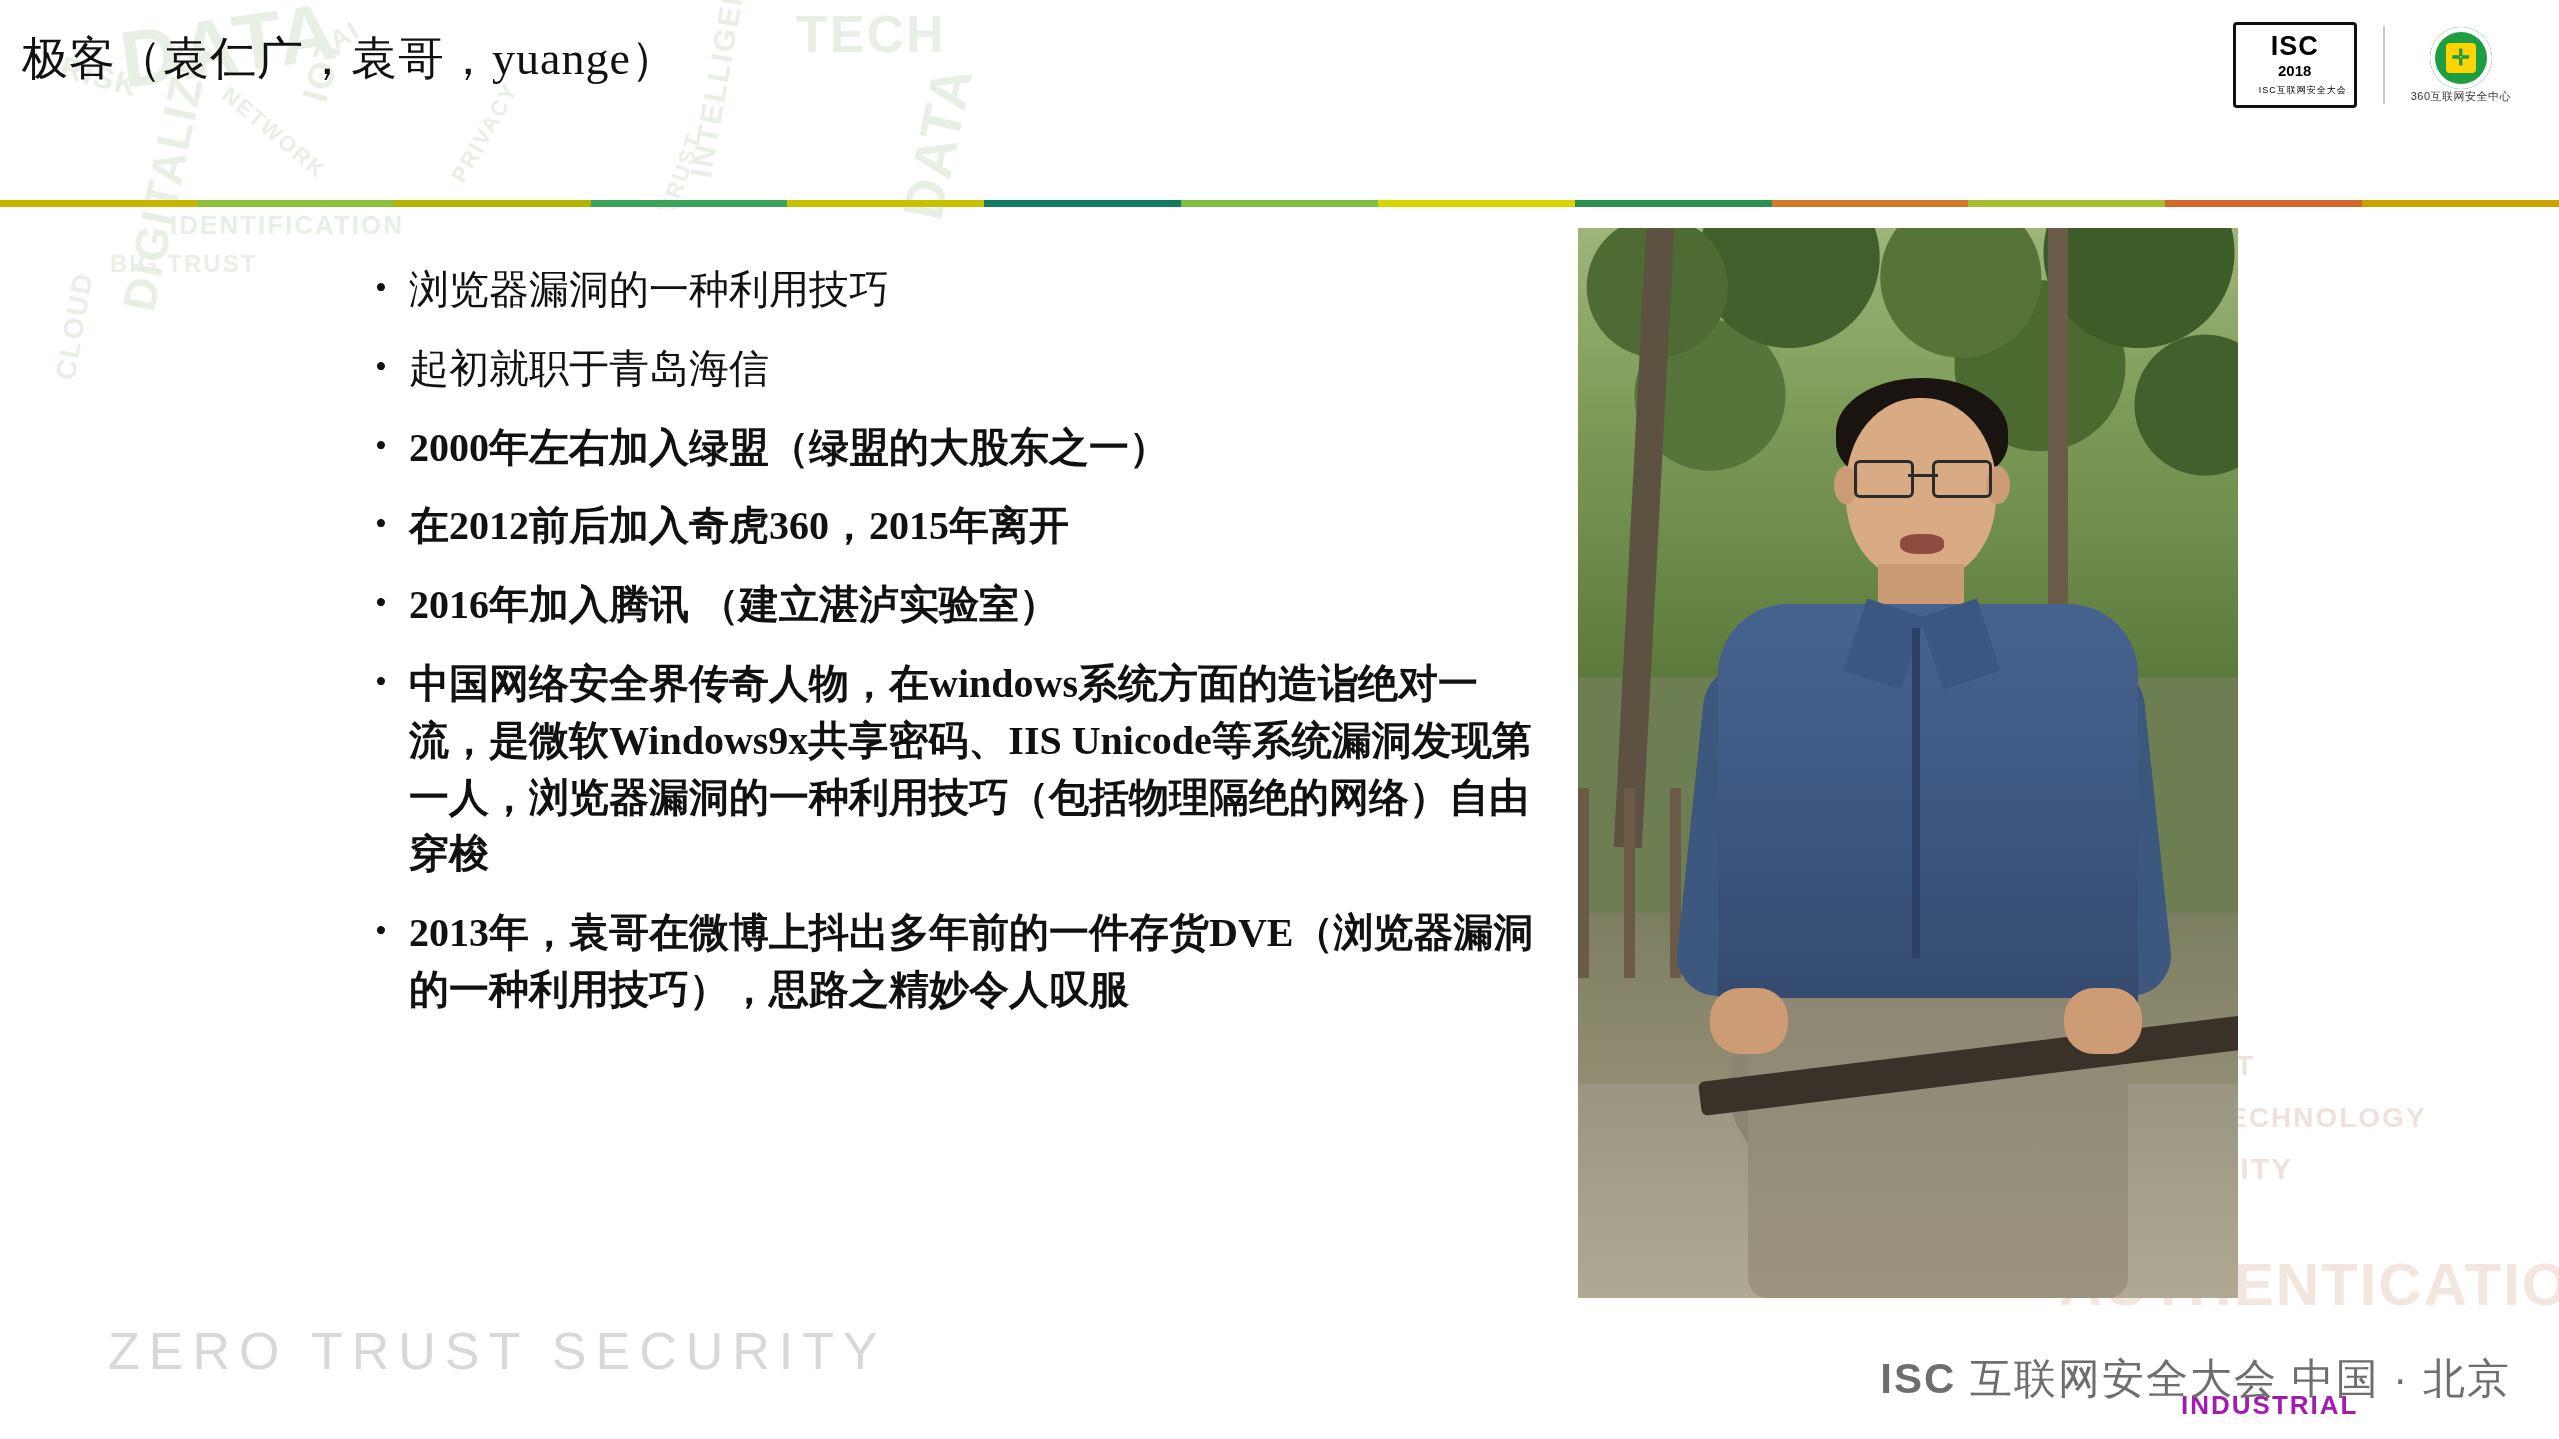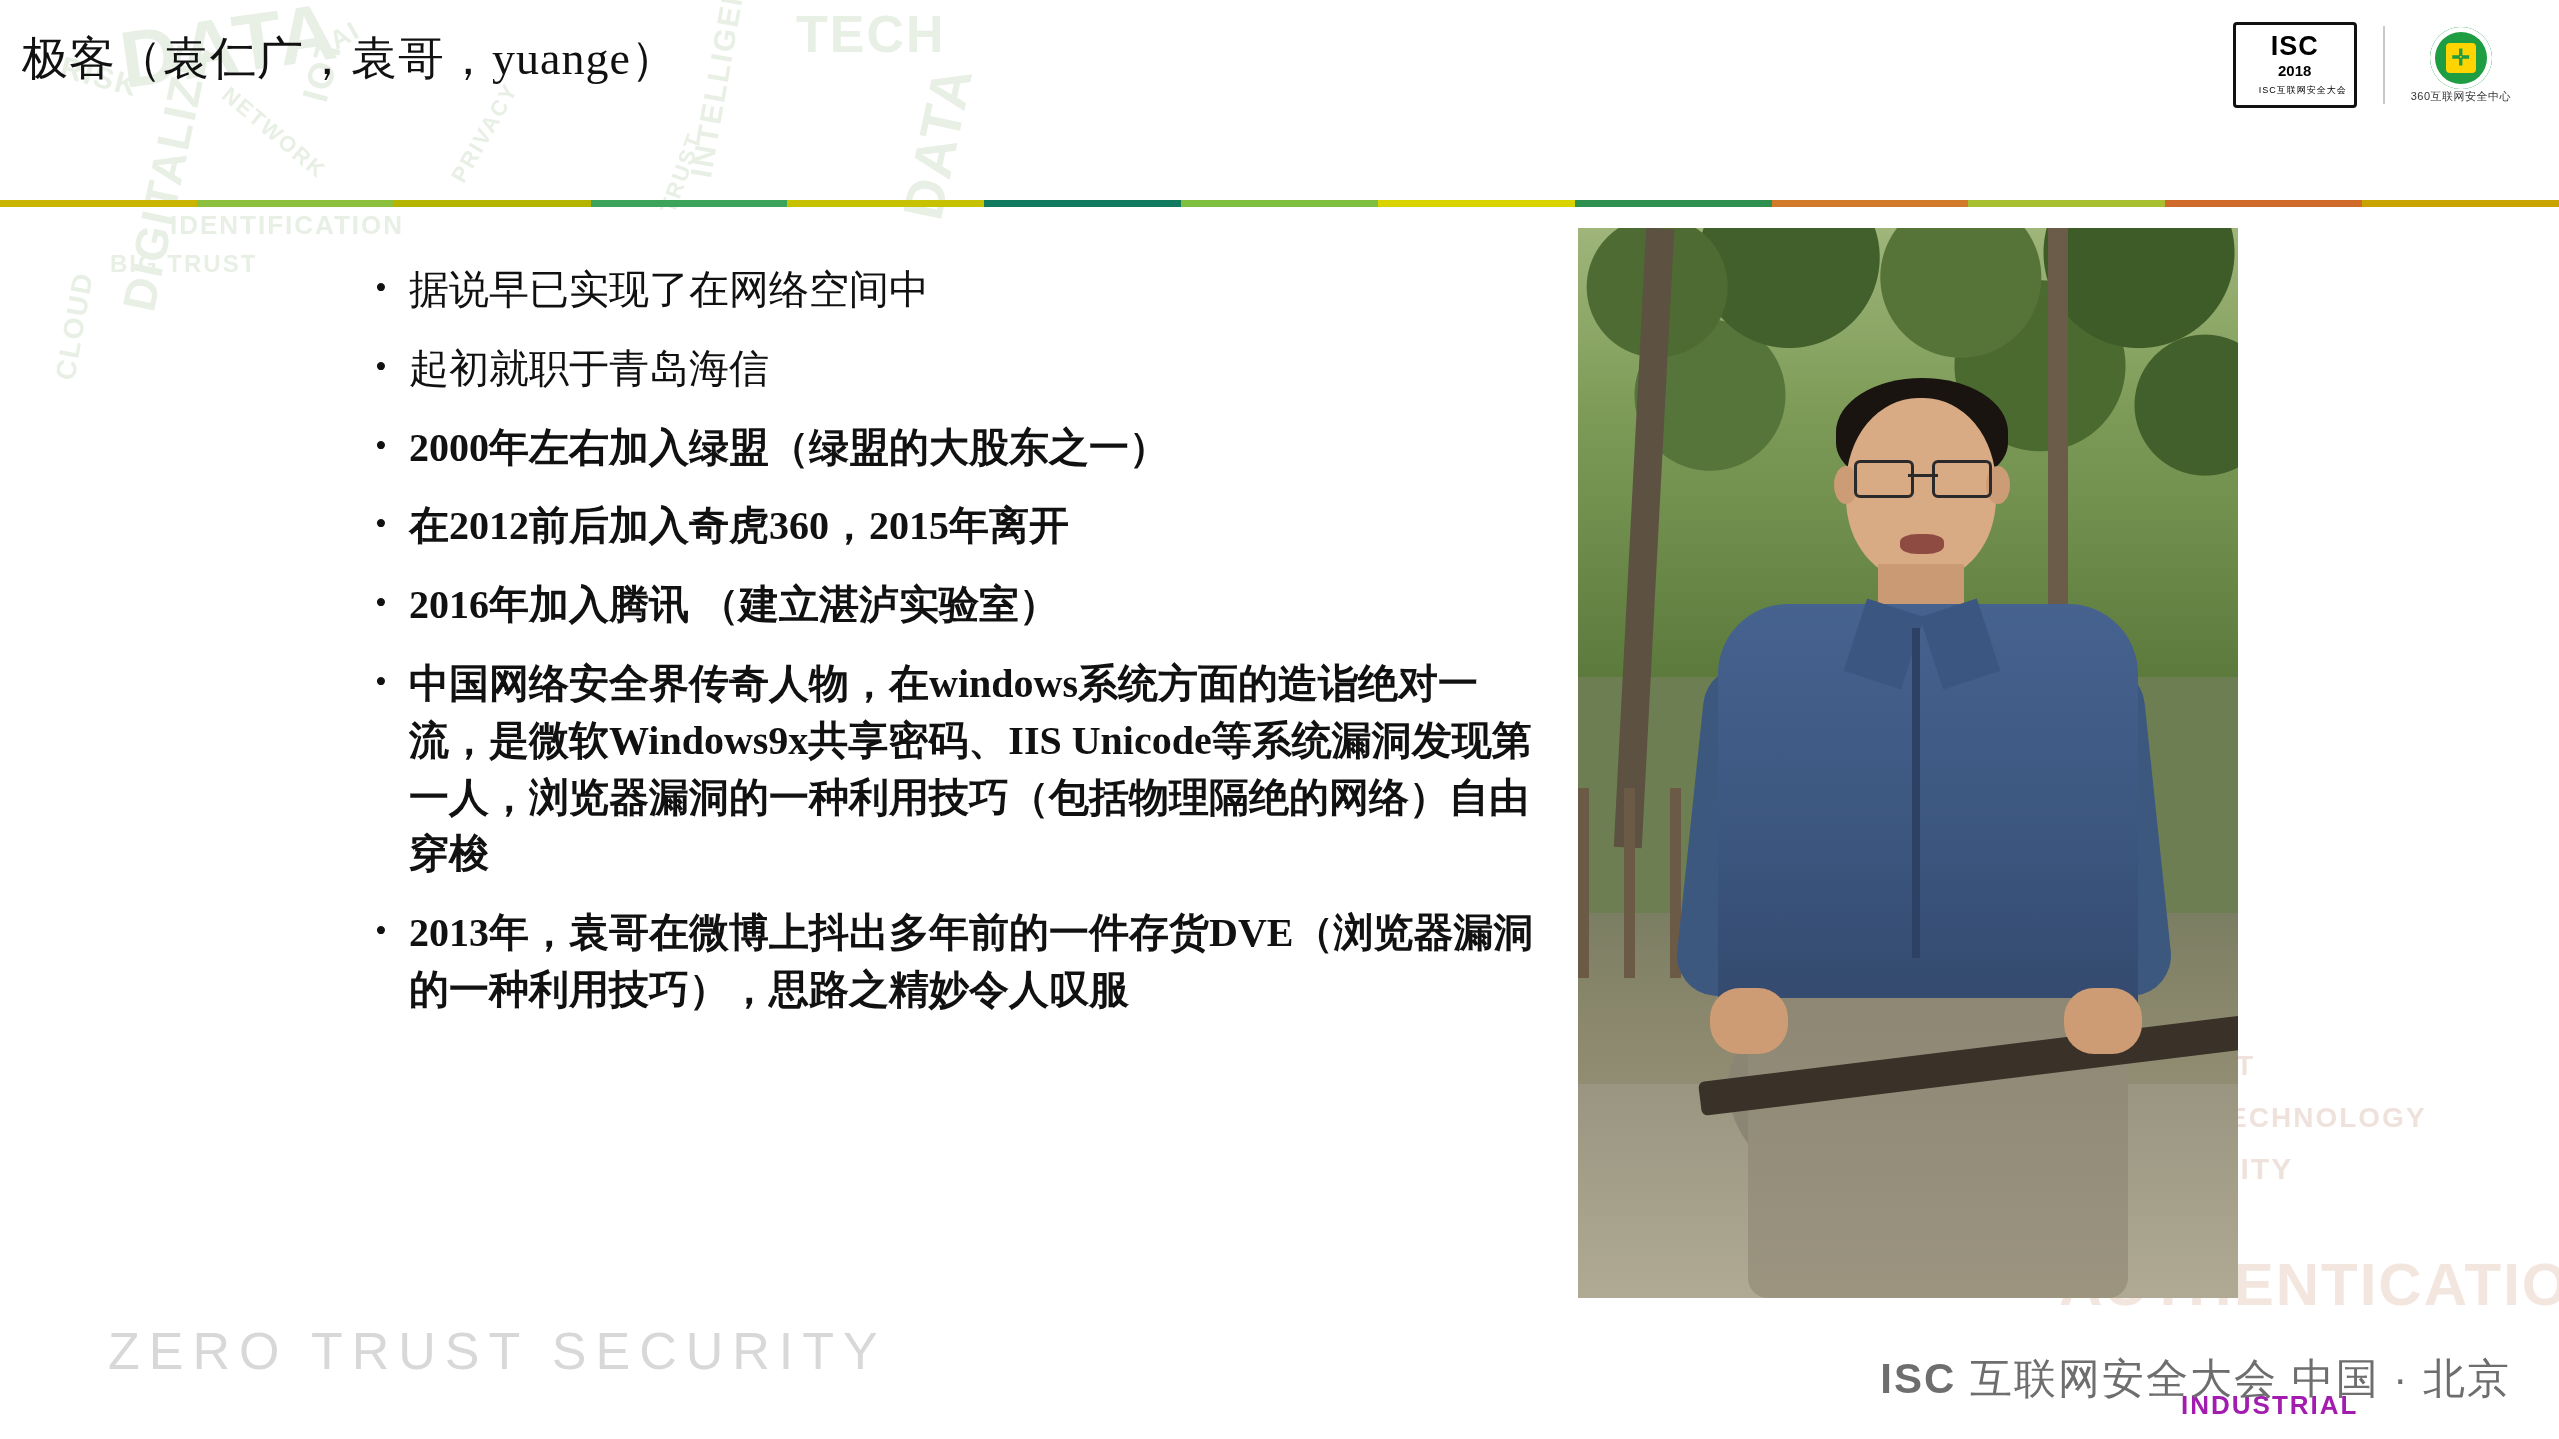--- a/index.html
+++ b/index.html
@@ -233,21 +233,21 @@
     <div style="background: rgb(47, 143, 79); flex: 1 1 0%;"></div>
     <div style="background: rgb(208, 122, 42); flex: 1 1 0%;"></div>
     <div style="background: rgb(168, 191, 47); flex: 1 1 0%;"></div>
     <div style="background: rgb(208, 106, 42); flex: 1 1 0%;"></div>
     <div style="background: rgb(201, 164, 0); flex: 1 1 0%;"></div>
   </div>
 
 <div class="bullets" id="bullets">
     <div class="bullet">
       <span class="dot">•</span>
-      <span class="txt">据说早已实现了在网络空间中</span>
+      <span class="txt">浏览器漏洞的一种利用技巧</span>
     </div>
     <div class="bullet">
       <span class="dot">•</span>
       <span class="txt">起初就职于青岛海信</span>
     </div>
     <div class="bullet">
       <span class="dot">•</span>
       <span class="txt" style="font-weight: bold;">2000年左右加入绿盟（绿盟的大股东之一）</span>
     </div>
     <div class="bullet">

